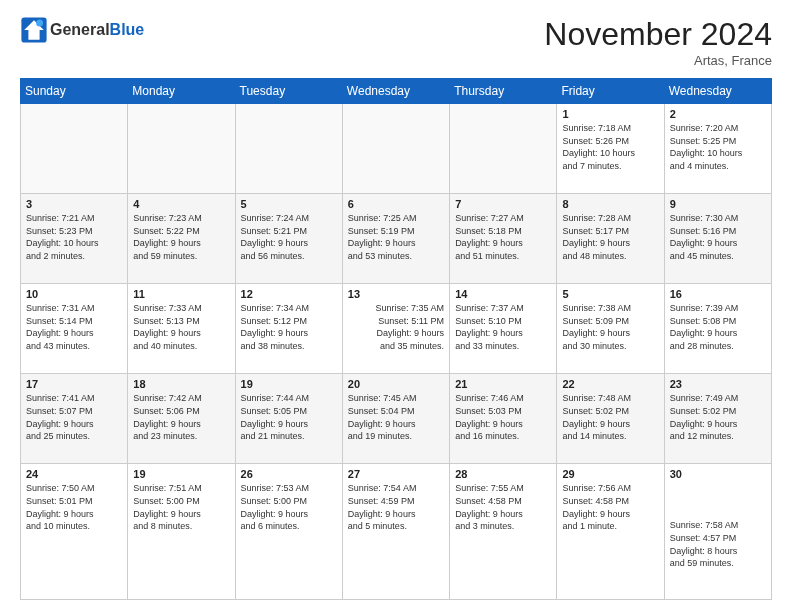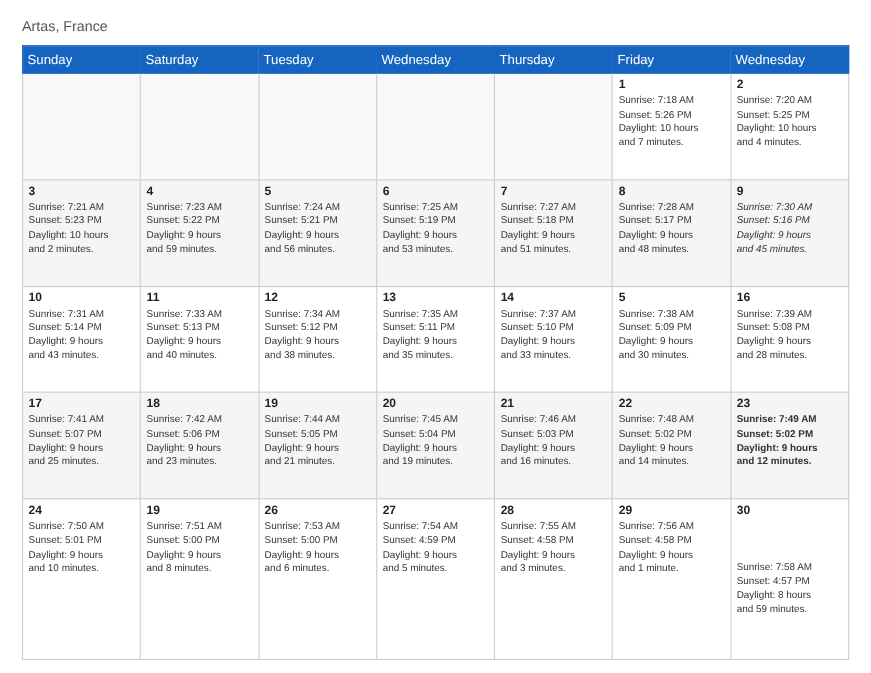--- a/index.html
+++ b/index.html
@@ -90,30 +90,43 @@
     }
     .calendar thead tr th {
       background: #1565C0;
     }
   </style>
 </head>
 <body>
 
 <div class="page">
   <div class="header">
+    <div class="logo">
+      <svg class="logo-icon" viewBox="0 0 40 40">
+        <rect x="2" y="2" width="36" height="36" rx="4" fill="#1565C0"></rect>
+        <polygon points="20,6 34,20 28,20 28,34 12,34 12,20 6,20" fill="white"></polygon>
+        <circle cx="28" cy="10" r="5" fill="#42A5F5"></circle>
+      </svg>
+      <div>
+        <div style="font-size:16px;font-weight:bold;color:#333;line-height:1.1;">
+          <span style="color:#333;">General</span><span style="color:#1565C0;">Blue</span>
+        </div>
+      </div>
+    </div>
     <div class="title-block">
+      <div class="month-title">November 2024</div>
       <div class="location">Artas, France</div>
     </div>
   </div>
 
   <table class="calendar">
     <thead>
       <tr>
       <th>Sunday</th>
-          <th>Saturday</th>
+          <th>Monday</th>
           <th>Tuesday</th>
           <th>Wednesday</th>
           <th>Thursday</th>
           <th>Friday</th>
           <th>Wednesday</th>
         </tr>
     </thead>
     <tbody id="calendar-body">
     <tr>
           <td class="empty"></td>
@@ -174,21 +187,21 @@
           </td>
           <td>
             <div class="day-num">8</div>
             <div class="day-info" style="white-space: pre-line;">Sunrise: 7:28 AM
 Sunset: 5:17 PM
 Daylight: 9 hours
 and 48 minutes.</div>
           </td>
           <td>
             <div class="day-num">9</div>
-            <div class="day-info" style="white-space: pre-line; font-style: italic;">Sunrise: 7:30 AM
+            <div class="day-info" style="white-space: pre-line;">Sunrise: 7:30 AM
 Sunset: 5:16 PM
 Daylight: 9 hours
 and 45 minutes.</div>
           </td>
         </tr>
         <tr>
           <td>
             <div class="day-num">10</div>
             <div class="day-info" style="white-space: pre-line;">Sunrise: 7:31 AM
 Sunset: 5:14 PM
@@ -204,21 +217,21 @@
           </td>
           <td>
             <div class="day-num">12</div>
             <div class="day-info" style="white-space: pre-line;">Sunrise: 7:34 AM
 Sunset: 5:12 PM
 Daylight: 9 hours
 and 38 minutes.</div>
           </td>
           <td>
             <div class="day-num">13</div>
-            <div class="day-info" style="white-space: pre-line;">Sunrise: 7:35 AM
+            <div class="day-info" style="white-space: pre-line; text-align: right;">Sunrise: 7:35 AM
 Sunset: 5:11 PM
 Daylight: 9 hours
 and 35 minutes.</div>
           </td>
           <td>
             <div class="day-num">14</div>
             <div class="day-info" style="white-space: pre-line;">Sunrise: 7:37 AM
 Sunset: 5:10 PM
 Daylight: 9 hours
 and 33 minutes.</div>
@@ -276,21 +289,21 @@
           </td>
           <td>
             <div class="day-num">22</div>
             <div class="day-info" style="white-space: pre-line;">Sunrise: 7:48 AM
 Sunset: 5:02 PM
 Daylight: 9 hours
 and 14 minutes.</div>
           </td>
           <td>
             <div class="day-num">23</div>
-            <div class="day-info" style="white-space: pre-line; font-weight: bold;">Sunrise: 7:49 AM
+            <div class="day-info" style="white-space: pre-line;">Sunrise: 7:49 AM
 Sunset: 5:02 PM
 Daylight: 9 hours
 and 12 minutes.</div>
           </td>
         </tr>
         <tr>
           <td>
             <div class="day-num">24</div>
             <div class="day-info" style="white-space: pre-line;">Sunrise: 7:50 AM
 Sunset: 5:01 PM

